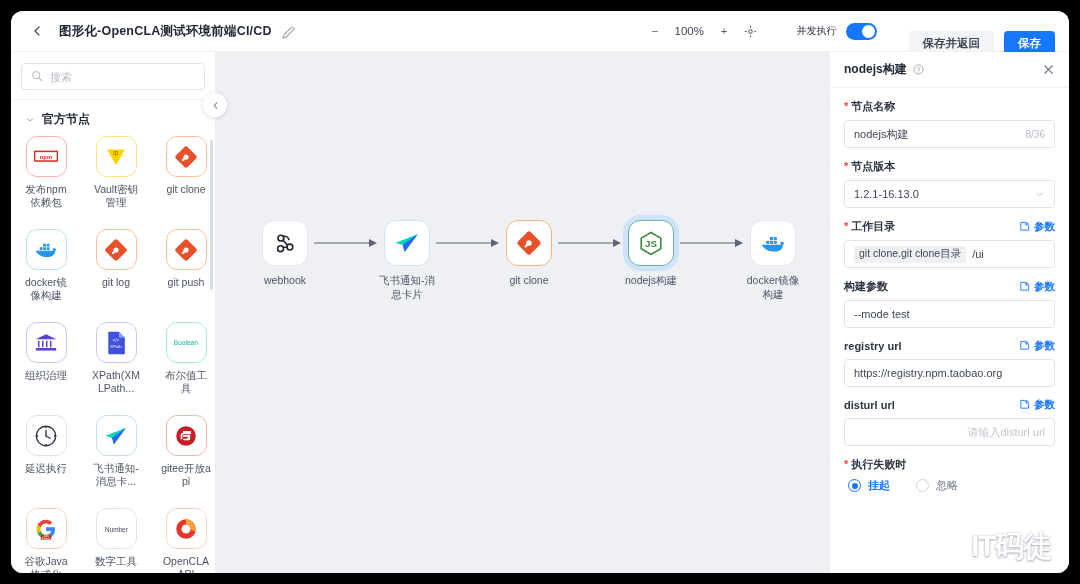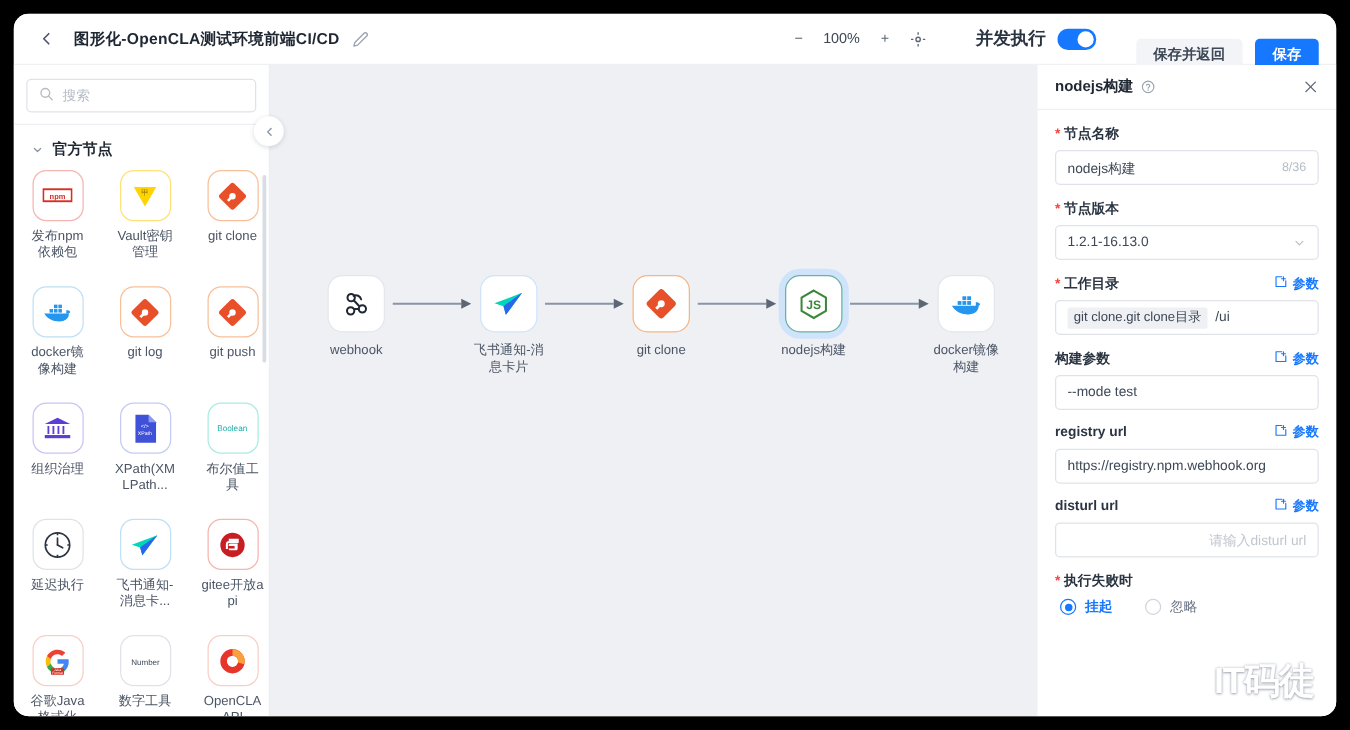--- a/index.html
+++ b/index.html
@@ -29,21 +29,21 @@
   .back-icon { width:16px; height:16px; color:#4a5568; cursor:pointer; display:flex; align-items:center;}
   .doc-title {
     font-size:12.5px; color:#1f2733; font-weight:600; margin-left:14px; letter-spacing:.2px;
   }
   .edit-icon { margin-left:10px; width:13px; height:13px; color:#9aa3b0; cursor:pointer; }
   .top-spacer { flex:1; }
   .zoomctl { display:flex; align-items:center; gap:13px; color:#5c6675; font-size:11.5px; }
   .zoomctl .zi { cursor:pointer; display:flex; align-items:center; justify-content:center; width:13px;height:13px;}
   .zoom-val { font-size:11.5px; color:#3d4756; min-width:30px; text-align:left;}
   .concur { display:flex; align-items:center; gap:9px; margin-left:40px; }
-  .concur-label { font-size:14px; color:#2b3442; font-weight:700; }
+  .concur-label { font-size:10px; color:#2b3442; font-weight:400; }
   .switch {
     width:31px; height:17px; border-radius:9px; background:#1677ff;
     position:relative; cursor:pointer;
   }
   .switch .knob {
     position:absolute; top:2px; right:2px; width:13px;height:13px;border-radius:50%;background:#fff;
   }
   .btn {
     height:25px; border-radius:4px; font-size:11.5px; display:flex; align-items:center;
     justify-content:center; padding:0 14px; cursor:pointer; white-space:nowrap;margin-top:25px;
@@ -626,21 +626,21 @@
                 <svg width="11" height="11" viewBox="0 0 24 24" fill="none" stroke="currentColor" stroke-width="2" stroke-linecap="round" stroke-linejoin="round">
                   <path d="M14 3H4v17h17v-10"></path>
                     <line x1="17" y1="3" x2="17" y2="10"></line>
                     <line x1="13.5" y1="6.5" x2="20.5" y2="6.5"></line>
                   </svg>
               </span>
               <span>参数</span>
             </span>
           </div>
           <div class="input">
-            <span class="val">https://registry.npm.webhook.org</span>
+            <span class="val">https://registry.npm.taobao.org</span>
           </div>
         </div>
 
         <div class="field">
           <div class="field-head">
             <span class="flabel">disturl url</span>
             <span class="fh-sp"></span>
             <span class="param-link">
               <span>
                 <svg width="11" height="11" viewBox="0 0 24 24" fill="none" stroke="currentColor" stroke-width="2" stroke-linecap="round" stroke-linejoin="round">

